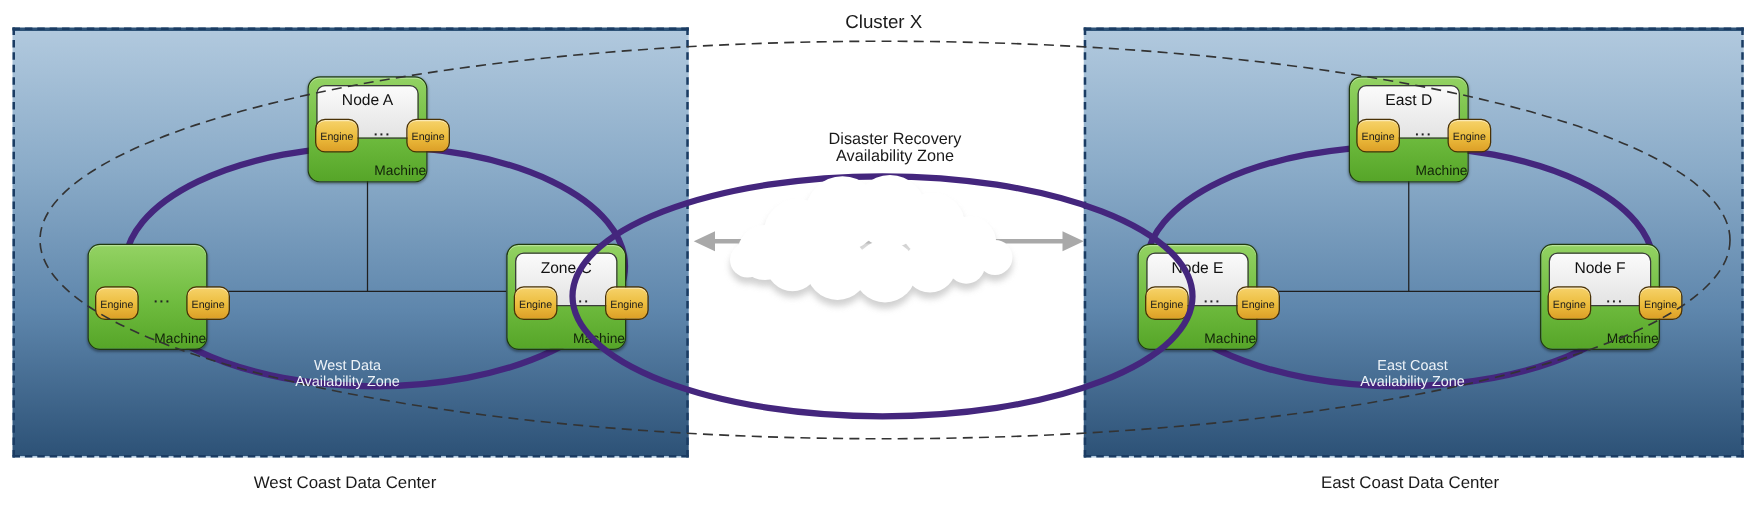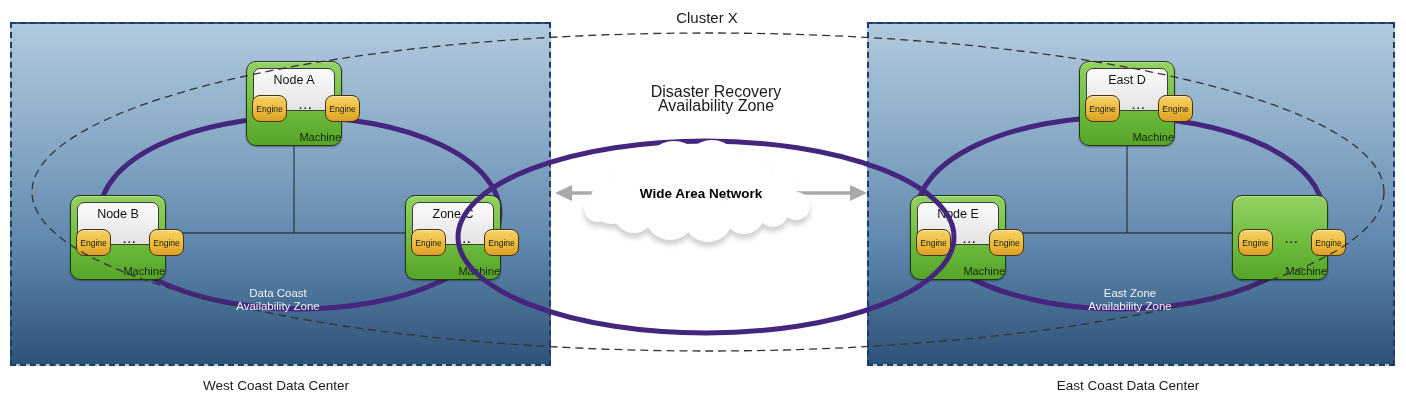--- a/index.html
+++ b/index.html
@@ -45,21 +45,21 @@
     font-size:8.5px;color:#1a1a1a;
   }
   .engine-dots{font-size:11px;font-weight:bold;letter-spacing:1px;color:#222;line-height:1;}
   .machine-label{
     position:absolute;left:0;right:0;bottom:2px;text-align:right;
     font-size:11px;color:#13240a;
   }
   
   .lbl{position:absolute;text-align:center;z-index:4;}
   .cluster-label{left:627px;top:9px;width:160px;font-size:15px;color:#1a1a1a;}
-  .dr-label{left:616px;top:85px;width:200px;font-size:16px;line-height:14px;color:#1a1a1a;}
+  .dr-label{left:616px;top:104px;width:200px;font-size:13px;line-height:14px;color:#1a1a1a;}
   .wan-label{left:596px;top:186px;width:210px;font-size:13.5px;font-weight:bold;color:#000;}
   .az-label{font-size:11.5px;line-height:13px;color:#eef3f8;}
   .az-west{left:178px;top:287px;width:200px;}
   .az-east{left:1030px;top:287px;width:200px;}
   .dc-label{font-size:13.5px;color:#1a1a1a;}
   .dc-label-west{left:126px;top:378px;width:300px;}
   .dc-label-east{left:978px;top:378px;width:300px;}
 </style>
 </head>
 <body>
@@ -86,23 +86,20 @@
     </div>
     <div class="engine-row">
       <span class="engine">Engine</span>
       <span class="engine-dots">···</span>
       <span class="engine">Engine</span>
     </div>
     <div class="machine-label">Machine</div>
   </div>
 
   <div class="node" style="left:70px;top:195px">
-    <div class="node-header">
-      <span class="node-title">Node B</span>
-    </div>
     <div class="engine-row">
       <span class="engine">Engine</span>
       <span class="engine-dots">···</span>
       <span class="engine">Engine</span>
     </div>
     <div class="machine-label">Machine</div>
   </div>
 
   <div class="node" style="left:405px;top:195px">
     <div class="node-header">
@@ -134,20 +131,23 @@
     </div>
     <div class="engine-row">
       <span class="engine">Engine</span>
       <span class="engine-dots">···</span>
       <span class="engine">Engine</span>
     </div>
     <div class="machine-label">Machine</div>
   </div>
 
   <div class="node" style="left:1232px;top:195px">
+    <div class="node-header">
+      <span class="node-title">Node F</span>
+    </div>
     <div class="engine-row">
       <span class="engine">Engine</span>
       <span class="engine-dots">···</span>
       <span class="engine">Engine</span>
     </div>
     <div class="machine-label">Machine</div>
   </div>
 
   <svg class="layer over" width="1406" height="409" viewBox="0 0 1406 409">
     <defs>
@@ -200,28 +200,27 @@
     </g>
   </svg>
 
   <div class="lbl cluster-label">Cluster X</div>
 
   <div class="lbl dr-label">
     <div>Disaster Recovery</div>
     <div>Availability Zone</div>
   </div>
 
-  <div class="lbl wan-label">Wide Area Network</div>
 
   <div class="lbl az-label az-west">
-    <div>Data Coast</div>
+    <div>West Data</div>
     <div>Availability Zone</div>
   </div>
 
   <div class="lbl az-label az-east">
-    <div>East Zone</div>
+    <div>East Coast</div>
     <div>Availability Zone</div>
   </div>
 
   <div class="lbl dc-label dc-label-west">West Coast Data Center</div>
   <div class="lbl dc-label dc-label-east">East Coast Data Center</div>
 
 </div>
 
 </body></html>

